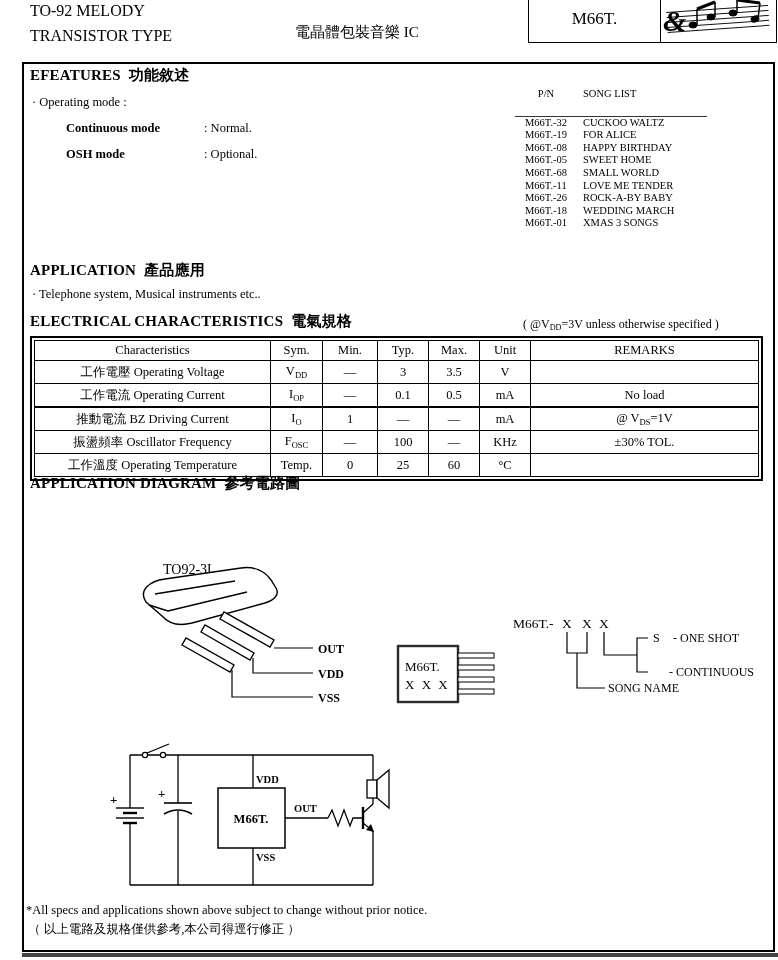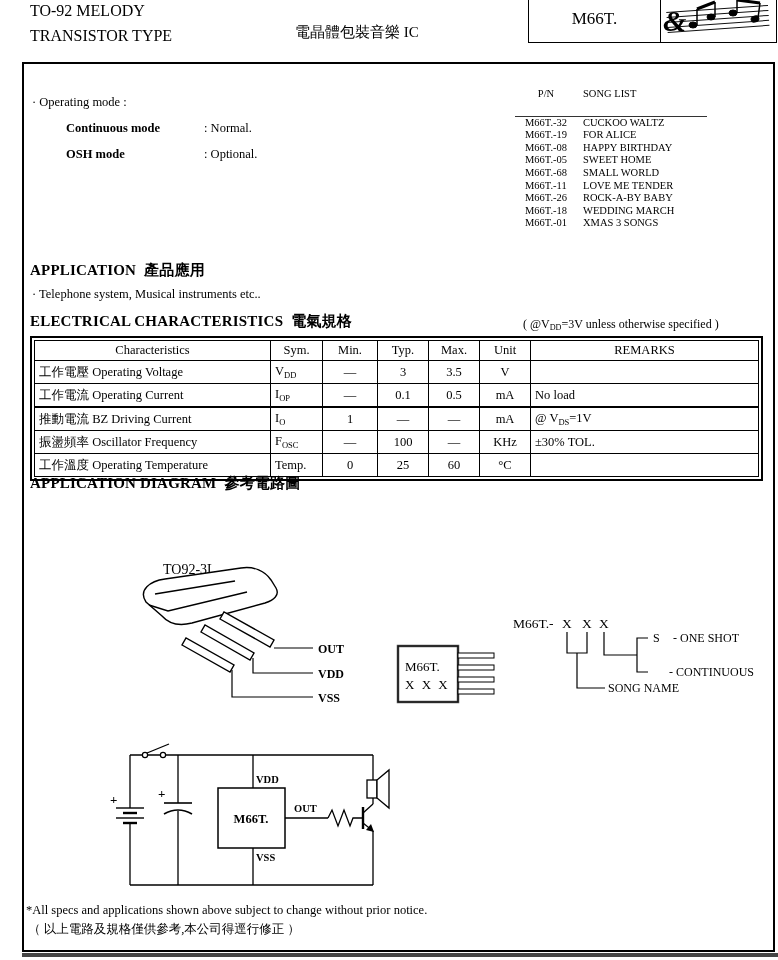--- a/index.html
+++ b/index.html
@@ -26,21 +26,21 @@
   .songs{position:absolute;left:515px;top:88px;width:192px;font-size:10.5px;line-height:12.6px;}
   .songs .hd{display:flex;border-bottom:1.5px solid #333;padding-bottom:15px;align-items:flex-end;}
   .songs .hd .pn{width:62px;text-align:center;}
   .songs .row{display:flex;}
   .songs .row .pn{width:62px;padding-left:10px;box-sizing:border-box;white-space:nowrap;}
   .songs .song{padding-left:6px;white-space:nowrap;}
   
   .elec-wrap{position:absolute;left:30px;top:336px;width:733px;border:2px solid #000;padding:2px;box-sizing:border-box;background:#fff;}
   table.elec{border-collapse:collapse;width:100%;table-layout:fixed;}
   table.elec th,table.elec td{border:1px solid #000;font-size:12.5px;font-weight:normal;
-    padding:1px 4px;height:20px;overflow:hidden;white-space:nowrap;}
+    padding:1px 4px;height:20px;overflow:hidden;white-space:nowrap;text-align:center;}
   table.elec th{text-align:center;height:17px;margin-top:36px;}
   table.elec td.c{text-align:center;}
   table.elec tr.thick td{border-top-width:2.5px;}
   .sub{font-size:0.68em;vertical-align:-0.3em;}
   .cond{position:absolute;left:523px;top:317px;font-size:12px;white-space:nowrap;}
   
   svg text{font-family:"Liberation Serif","DejaVu Serif",serif;}
   .footer1{position:absolute;left:26px;top:903px;font-size:12.5px;white-space:nowrap;}
   .footer2{position:absolute;left:28px;top:921px;font-size:12.5px;white-space:nowrap;}
 </style>
@@ -76,20 +76,23 @@
           <line x1="76" y1="18" x2="76" y2="5" stroke-width="1.5"></line>
         <ellipse cx="94" cy="24" rx="4" ry="3" transform="rotate(-20 94 24)"></ellipse>
           <line x1="97" y1="23" x2="99" y2="8" stroke-width="1.5"></line>
         <line x1="76" y1="5" x2="99" y2="8" stroke-width="3"></line>
       </g>
     </svg>
   </div>
 
   <div class="frame"></div>
 
+  <div class="abs heading" style="left:30px;top:66px;">
+    <span>EFEATURES</span><span class="cn">功能敘述</span>
+  </div>
   <div class="abs t12" style="left:32px;top:95px;">· Operating mode :</div>
   <div class="mode-row" style="top:121px;">
     <span class="lbl">Continuous mode</span>
     <span>: Normal.</span>
   </div>
   <div class="mode-row" style="top:147px;">
     <span class="lbl">OSH mode</span>
     <span>: Optional.</span>
   </div>
 

